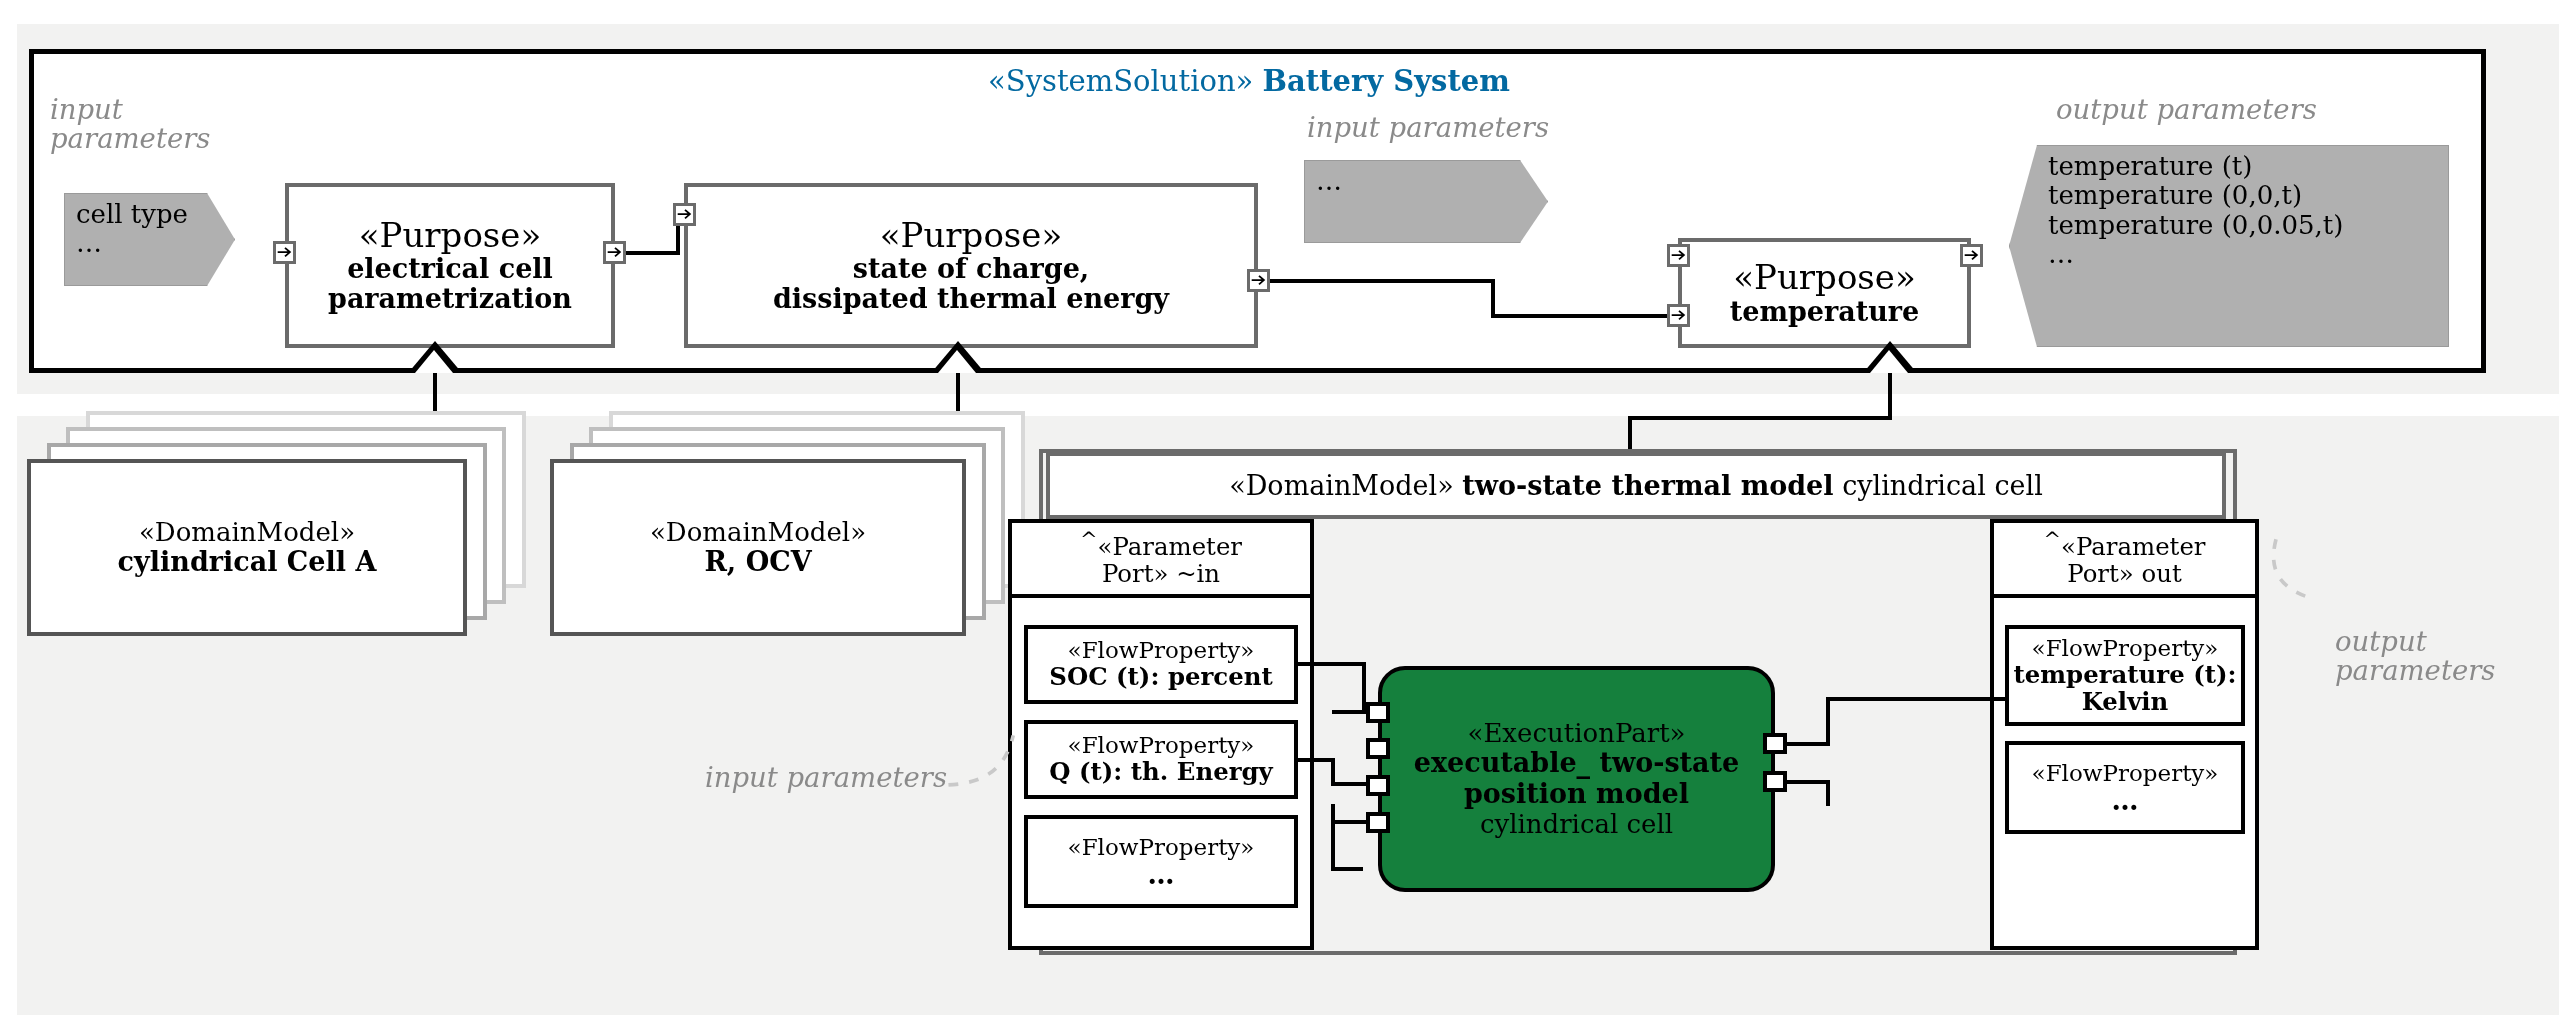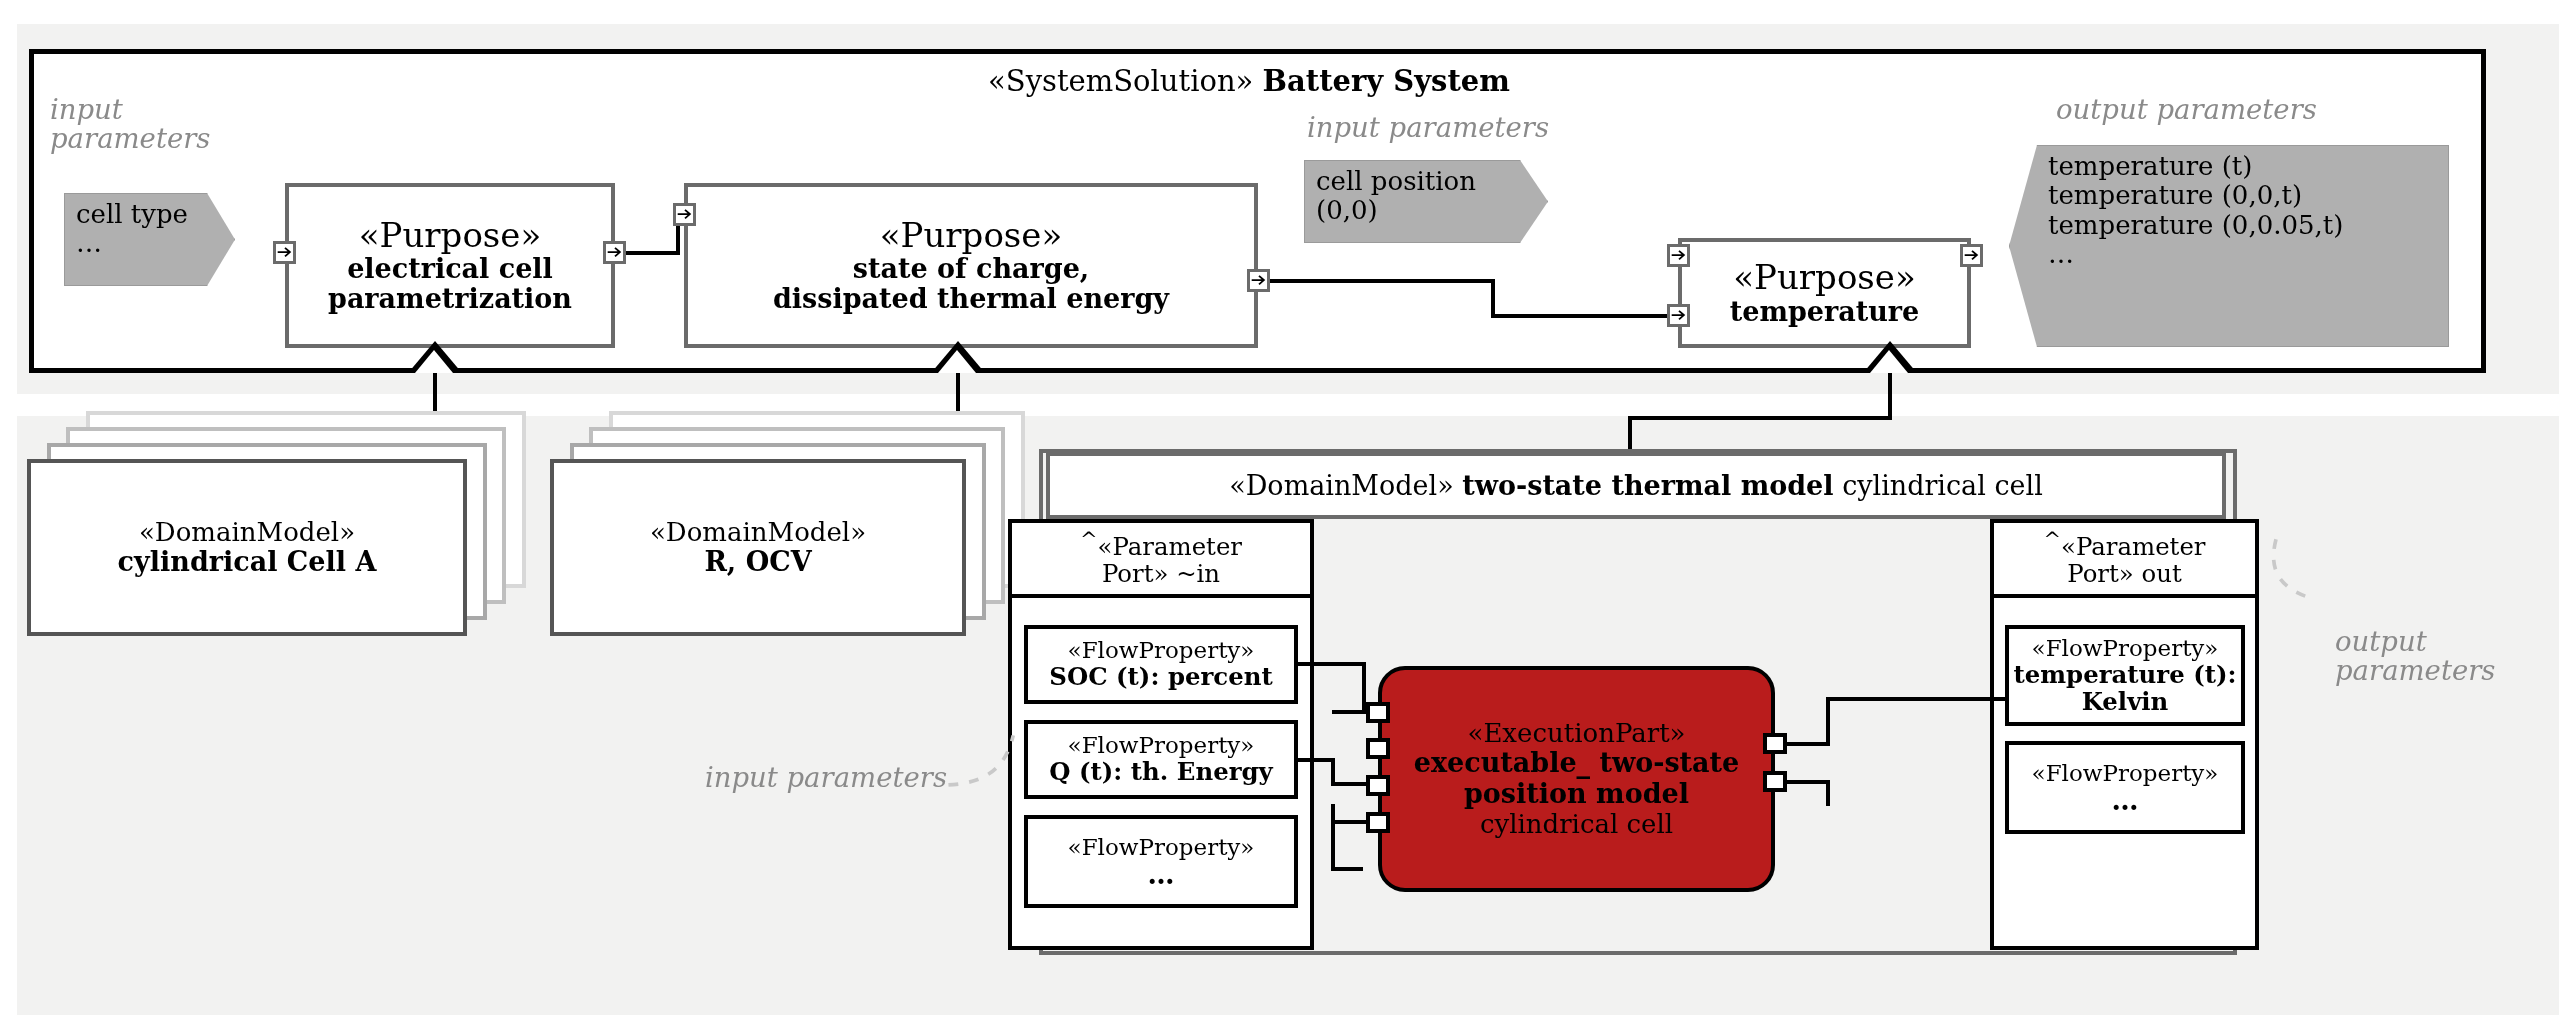--- a/index.html
+++ b/index.html
@@ -7,21 +7,21 @@
        font-family:"DejaVu Serif","Liberation Serif",serif;}
 
   .abs{position:absolute;box-sizing:border-box;}
 
   
   .panel{background:#f2f2f1;}
 
   
   .sysbox{border:5.5px solid #000;background:#ffffff;}
   .sys-title{position:absolute;left:0;right:17px;top:12.2px;text-align:center;
-             font-size:29px;line-height:1.1;color:#000000;white-space:nowrap;}
+             font-size:29px;line-height:1.1;color:#0369a1;white-space:nowrap;}
   .sys-title b{font-weight:bold;}
 
   
   .annot{color:#8a8a8a;font-style:italic;font-size:27.5px;line-height:1.05;
          white-space:pre-line;}
 
   
   .pent{background:#b0b0b0;border:1.8px solid #9a9a9a;color:#000;
         font-size:26px;line-height:1.13;padding:6.1px 11px 6.1px 11px;}
   .pent.right-arrow{clip-path:polygon(0 0, calc(100% - 28px) 0, 100% 50%, calc(100% - 28px) 100%, 0 100%);
@@ -78,21 +78,21 @@
   .pport-hdr{border-bottom:4.9px solid #000;text-align:center;
              font-size:24.4px;line-height:1.1;padding:4.9px 2.4px 6.1px 2.4px;color:#000;}
   .pport-hdr .caret{font-size:21px;vertical-align:super;}
   .fprop{border:4.3px solid #000;background:#ffffff;text-align:center;color:#000;
          display:flex;flex-direction:column;align-items:center;justify-content:center;}
   .fprop .stereo{font-size:23px;line-height:1.1;}
   .fprop .nm{font-size:24.4px;font-weight:bold;line-height:1.12;}
   .fprop .dots{font-size:27px;font-weight:bold;line-height:1;}
 
   
-  .exec{border:4.9px solid #000;border-radius:27px;background:#b91c1c;
+  .exec{border:4.9px solid #000;border-radius:27px;background:#15803d;
         display:flex;flex-direction:column;align-items:center;justify-content:center;
         text-align:center;color:#000;}
   .exec .stereo{font-size:26px;line-height:1.12;}
   .exec .nm{font-size:27px;font-weight:bold;line-height:1.14;}
   .exec .sub{font-size:26px;line-height:1.14;}
 
   
   .eport{width:24.4px;height:21px;border:4.3px solid #000;background:#fff;z-index:7;}
 
   
@@ -159,21 +159,20 @@
     </svg>
 </div>
 
 <div class="abs ln lnh" style="left:1269px;top:279px;width:226px;"></div>
 <div class="abs ln lnv" style="left:1491px;top:279px;height:39px;"></div>
 <div class="abs ln lnh" style="left:1491px;top:314px;width:202px;"></div>
 
 <div class="abs annot" style="left:1307px;top:113px;width:342px;">input parameters</div>
 
 <div class="abs pent right-arrow" style="left:1304px;top:160px;width:244px;height:83px;">
-  <div>cell position (0,0)</div>
   <div>…</div>
 </div>
 
 <div class="abs purpose" style="left:1678px;top:238px;width:293px;height:110px;">
   <div class="stereo">«Purpose»</div>
   <div class="nm">temperature</div>
 </div>
 
 <div class="abs port" style="left:1667px;top:244px;">
   <svg width="16" height="12.2" viewBox="0 0 26 20">

